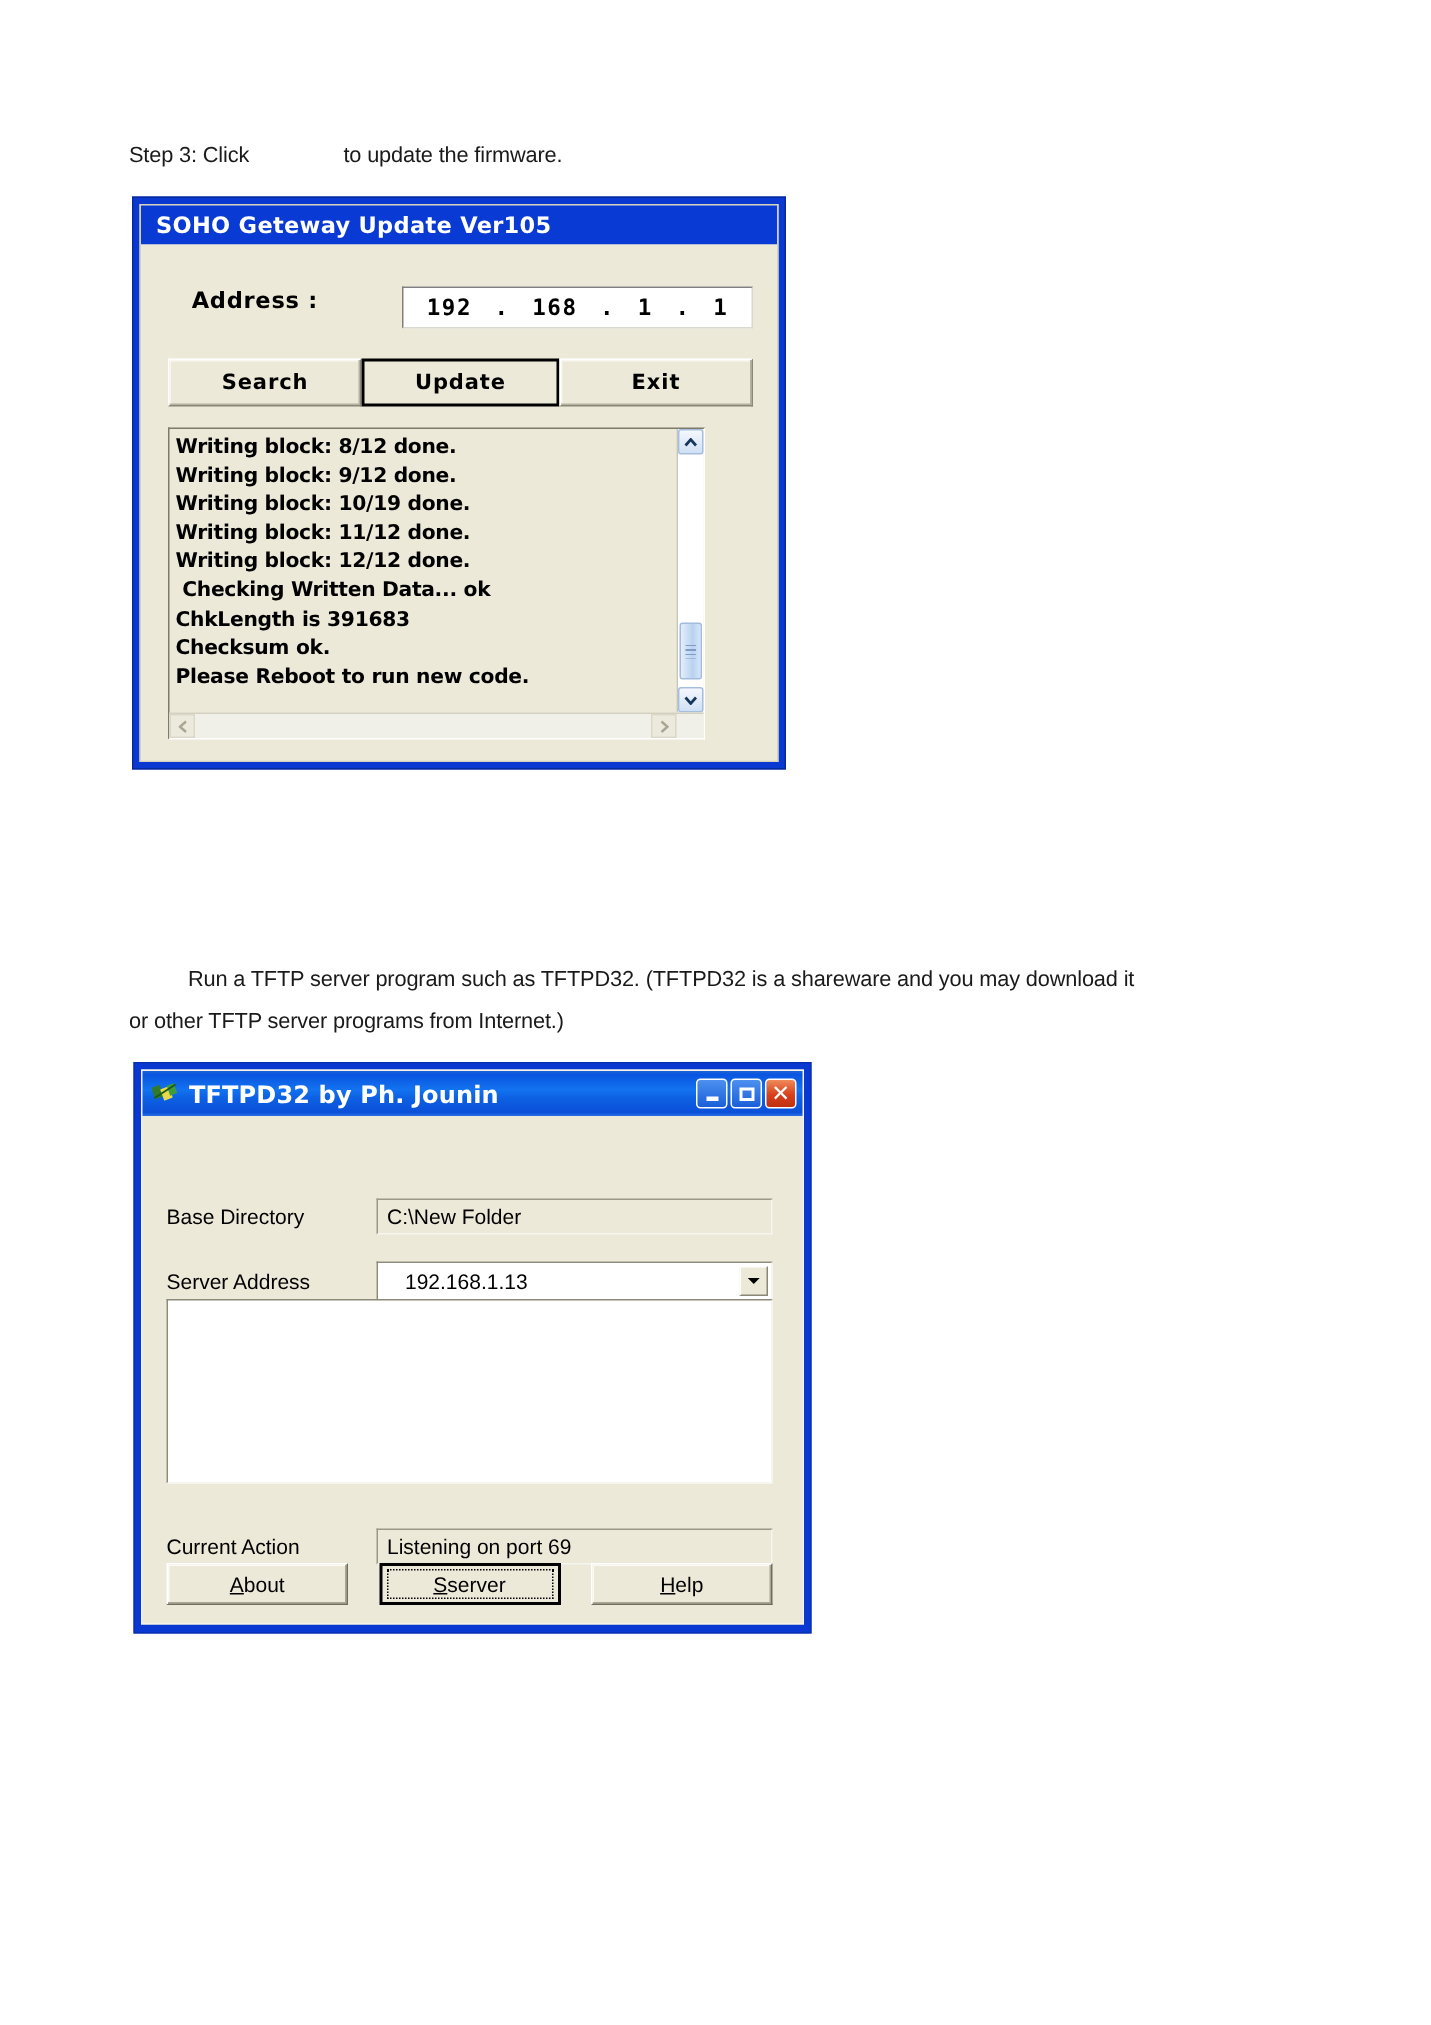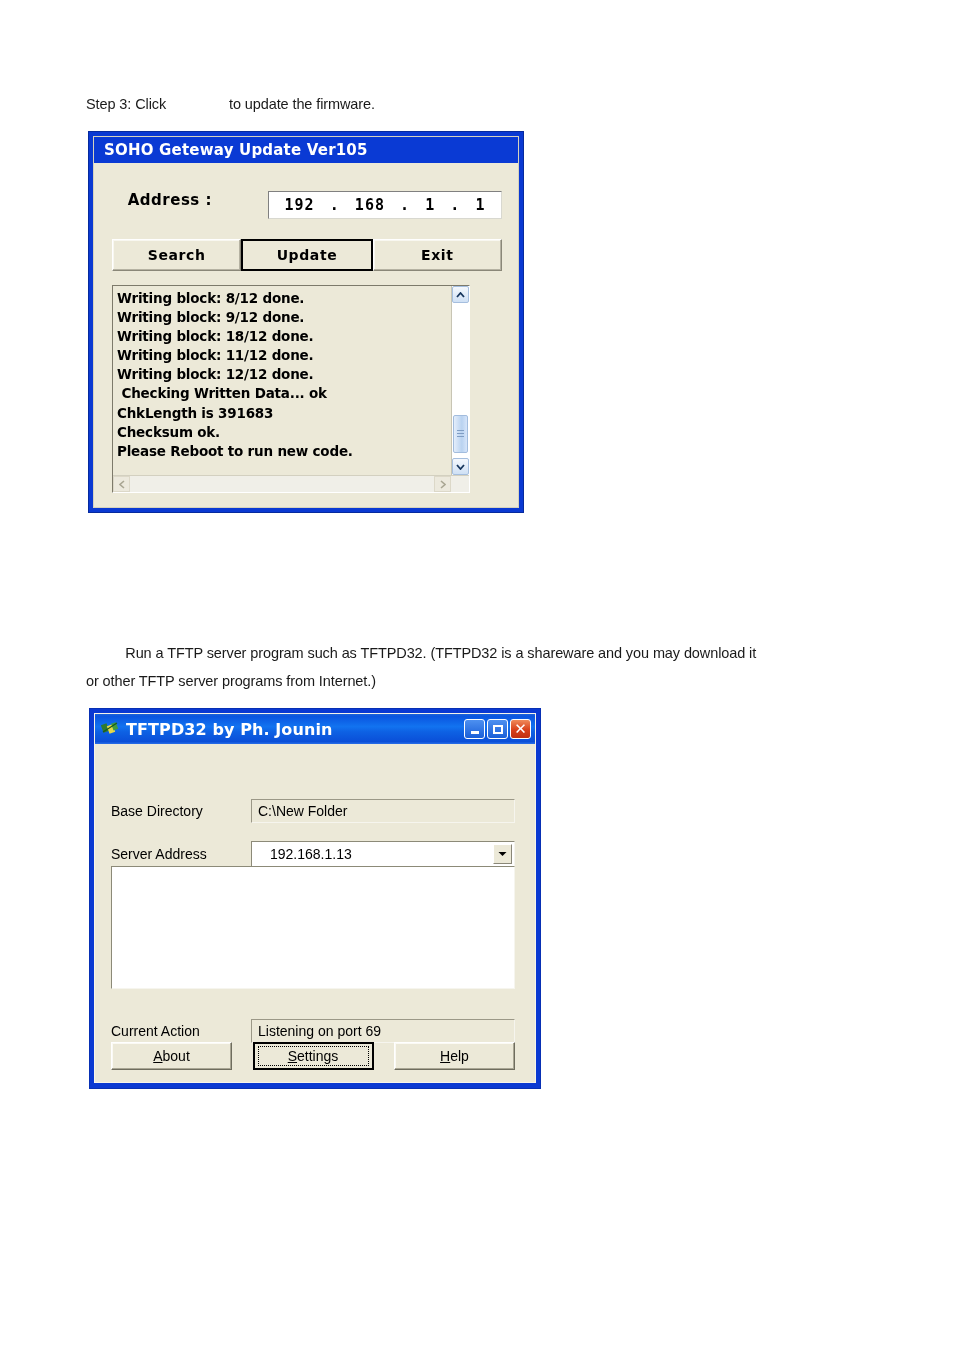--- a/index.html
+++ b/index.html
@@ -479,21 +479,21 @@
       <div id="soho-button-row">
         <div class="soho-btn">Search</div>
         <div class="soho-btn default-btn">Update</div>
         <div class="soho-btn">Exit</div>
       </div>
 
       <div id="soho-logbox">
         <div id="soho-log-text">
           <div class="log-line">Writing block: 8/12 done.</div>
           <div class="log-line">Writing block: 9/12 done.</div>
-          <div class="log-line">Writing block: 18/12 done.</div>
+          <div class="log-line">Writing block: 10/19 done.</div>
           <div class="log-line">Writing block: 11/12 done.</div>
           <div class="log-line">Writing block: 12/12 done.</div>
           <div class="log-line"> Checking Written Data... ok</div>
           <div class="log-line">ChkLength is 391683</div>
           <div class="log-line">Checksum ok.</div>
           <div class="log-line">Please Reboot to run new code.</div>
         </div>
 
         <div id="soho-vscroll">
           <div class="sb-arrow up">
@@ -582,21 +582,21 @@
       </div>
 
       <div id="tftp-buttons">
         <div class="tftp-btn">
           <span class="accel">A</span>
             <span>bout</span>
         </div>
         <div class="tftp-btn focused">
           <span class="inner-dotted">
             <span class="accel">S</span>
-              <span>ettings</span>
+              <span>server</span>
           </span>
         </div>
         <div class="tftp-btn">
           <span class="accel">H</span>
             <span>elp</span>
         </div>
       </div>
 
     </div>
   </div>

